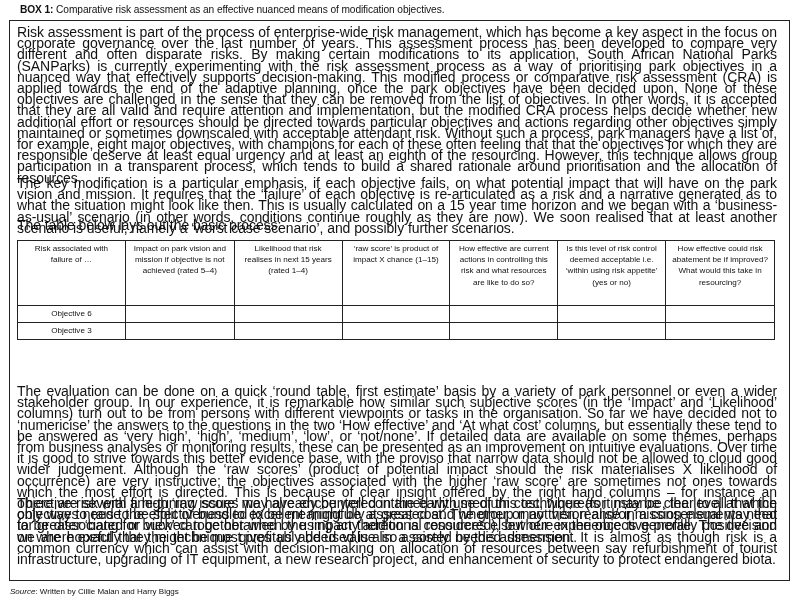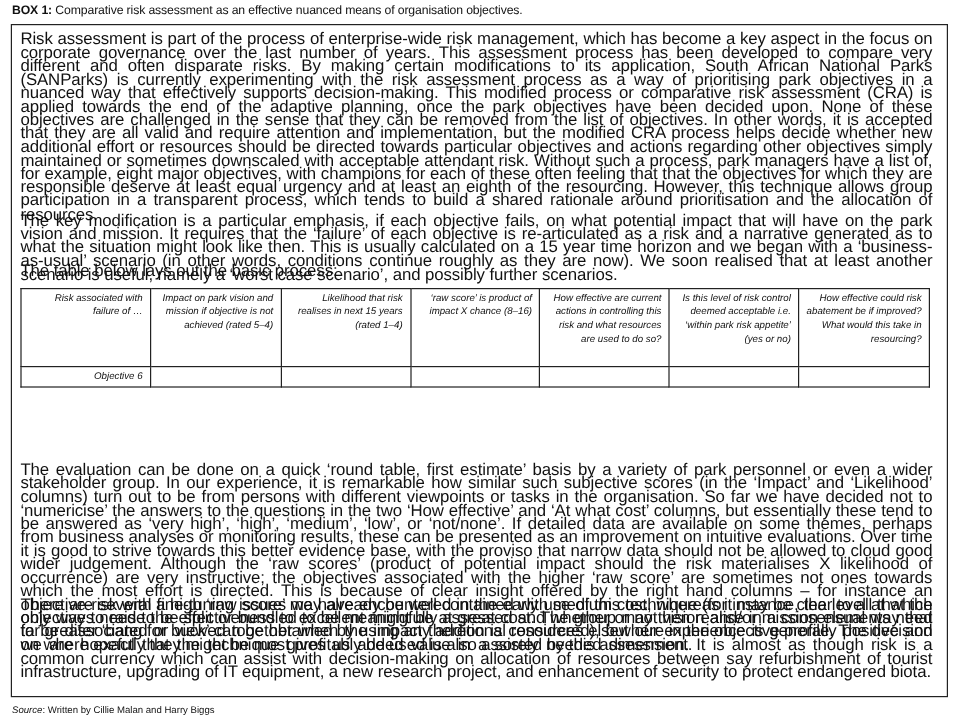--- a/index.html
+++ b/index.html
@@ -1,40 +1,40 @@
 <!DOCTYPE html>
 <html><head>
 <meta charset="utf-8">
 <style>
   html, body { margin:0; padding:0; background:#fff; }
   body { width:800px; height:605px; position:relative; overflow:hidden;
          font-family:"Liberation Sans", sans-serif; color:#111; }
   .title { position:absolute; left:10px; top:4px; font-size:10.2px; letter-spacing:-0.1px; }
-  .title b { font-weight:bold; }
+  .title b { font-weight:bold;margin-left:10px; }
   .box { position:absolute; left:9px; top:20px; width:781px; height:561px;
          border:1px solid #222; box-sizing:border-box; }
   .para { position:absolute; left:17px; width:760px; font-size:14px; line-height:11.2px;
           text-align:justify; letter-spacing:-0.08px; }
   .p1 { top:27px; }
   .p2 { top:178px; }
   .p3 { top:220px; text-align:left; }
   .p4 { top:386px; }
   .p5 { top:498px; }
   table { position:absolute; left:17px; top:240px; width:758px; border-collapse:collapse;
           font-size:8.1px; line-height:11.2px; }
-  th, td { border:1px solid #222; text-align:right; vertical-align:top; padding:2px 6px; font-weight:normal;font-style:italic; }
+  th, td { border:1px solid #222; text-align:center; vertical-align:top; padding:2px 6px; font-weight:normal; }
   th { height:60px; }
   td { height:12px; padding:2px 6px; }
   .source { position:absolute; left:10px; top:587px; font-size:8px; }
   .source i { font-style:italic; }
 </style>
 </head>
 <body>
 
-<div class="title"><b>BOX 1:</b><span> Comparative risk assessment as an effective nuanced means of organisation objectives.</span></div>
+<div class="title"><b>BOX 1:</b><span> Comparative risk assessment as an effective nuanced means of modification objectives.</span></div>
 
 <div class="box"></div>
 
 <p class="para p1" style="margin:0">Risk assessment is part of the process of enterprise-wide risk management, which has become a key aspect in the focus on corporate governance over the last number of years. This assessment process has been developed to compare very different and often disparate risks. By making certain modifications to its application, South African National Parks (SANParks) is currently experimenting with the risk assessment process as a way of prioritising park objectives in a nuanced way that effectively supports decision-making. This modified process or comparative risk assessment (CRA) is applied towards the end of the adaptive planning, once the park objectives have been decided upon. None of these objectives are challenged in the sense that they can be removed from the list of objectives. In other words, it is accepted that they are all valid and require attention and implementation, but the modified CRA process helps decide whether new additional effort or resources should be directed towards particular objectives and actions regarding other objectives simply maintained or sometimes downscaled with acceptable attendant risk. Without such a process, park managers have a list of, for example, eight major objectives, with champions for each of these often feeling that that the objectives for which they are responsible deserve at least equal urgency and at least an eighth of the resourcing. However, this technique allows group participation in a transparent process, which tends to build a shared rationale around prioritisation and the allocation of resources.</p>
 <p class="para p2" style="margin:0">The key modification is a particular emphasis, if each objective fails, on what potential impact that will have on the park vision and mission. It requires that the ‘failure’ of each objective is re-articulated as a risk and a narrative generated as to what the situation might look like then. This is usually calculated on a 15 year time horizon and we began with a ‘business-as-usual’ scenario (in other words, conditions continue roughly as they are now). We soon realised that at least another scenario is useful, namely a ‘worst case scenario’, and possibly further scenarios.</p>
 <p class="para p3" style="margin:0">The table below lays out the basic process:</p>
 
 <table>
   <colgroup>
     <col style="width:108px">
@@ -43,29 +43,38 @@
       <col style="width:108px">
       <col style="width:108px">
       <col style="width:108px">
       <col style="width:109px">
   </colgroup>
   <thead>
     <tr>
       <th>Risk associated with failure of …</th>
       <th>Impact on park vision and mission if objective is not achieved (rated 5–4)</th>
       <th>Likelihood that risk realises in next 15 years (rated 1–4)</th>
-      <th>‘raw score’ is product of impact X chance (8–16)</th>
-      <th>How effective are current actions in controlling this risk and what resources are used to do so?</th>
-      <th>Is this level of risk control deemed acceptable i.e. ‘within park risk appetite’ (yes or no)</th>
+      <th>‘raw score’ is product of impact X chance (1–15)</th>
+      <th>How effective are current actions in controlling this risk and what resources are like to do so?</th>
+      <th>Is this level of risk control deemed acceptable i.e. ‘within using risk appetite’ (yes or no)</th>
       <th>How effective could risk abatement be if improved? What would this take in resourcing?</th>
     </tr>
   </thead>
   <tbody>
     <tr>
       <td>Objective 6</td>
+      <td></td>
+      <td></td>
+      <td></td>
+      <td></td>
+      <td></td>
+      <td></td>
+    </tr>
+    <tr>
+      <td>Objective 3</td>
       <td></td>
       <td></td>
       <td></td>
       <td></td>
       <td></td>
       <td></td>
     </tr>
   </tbody>
 </table>
 

